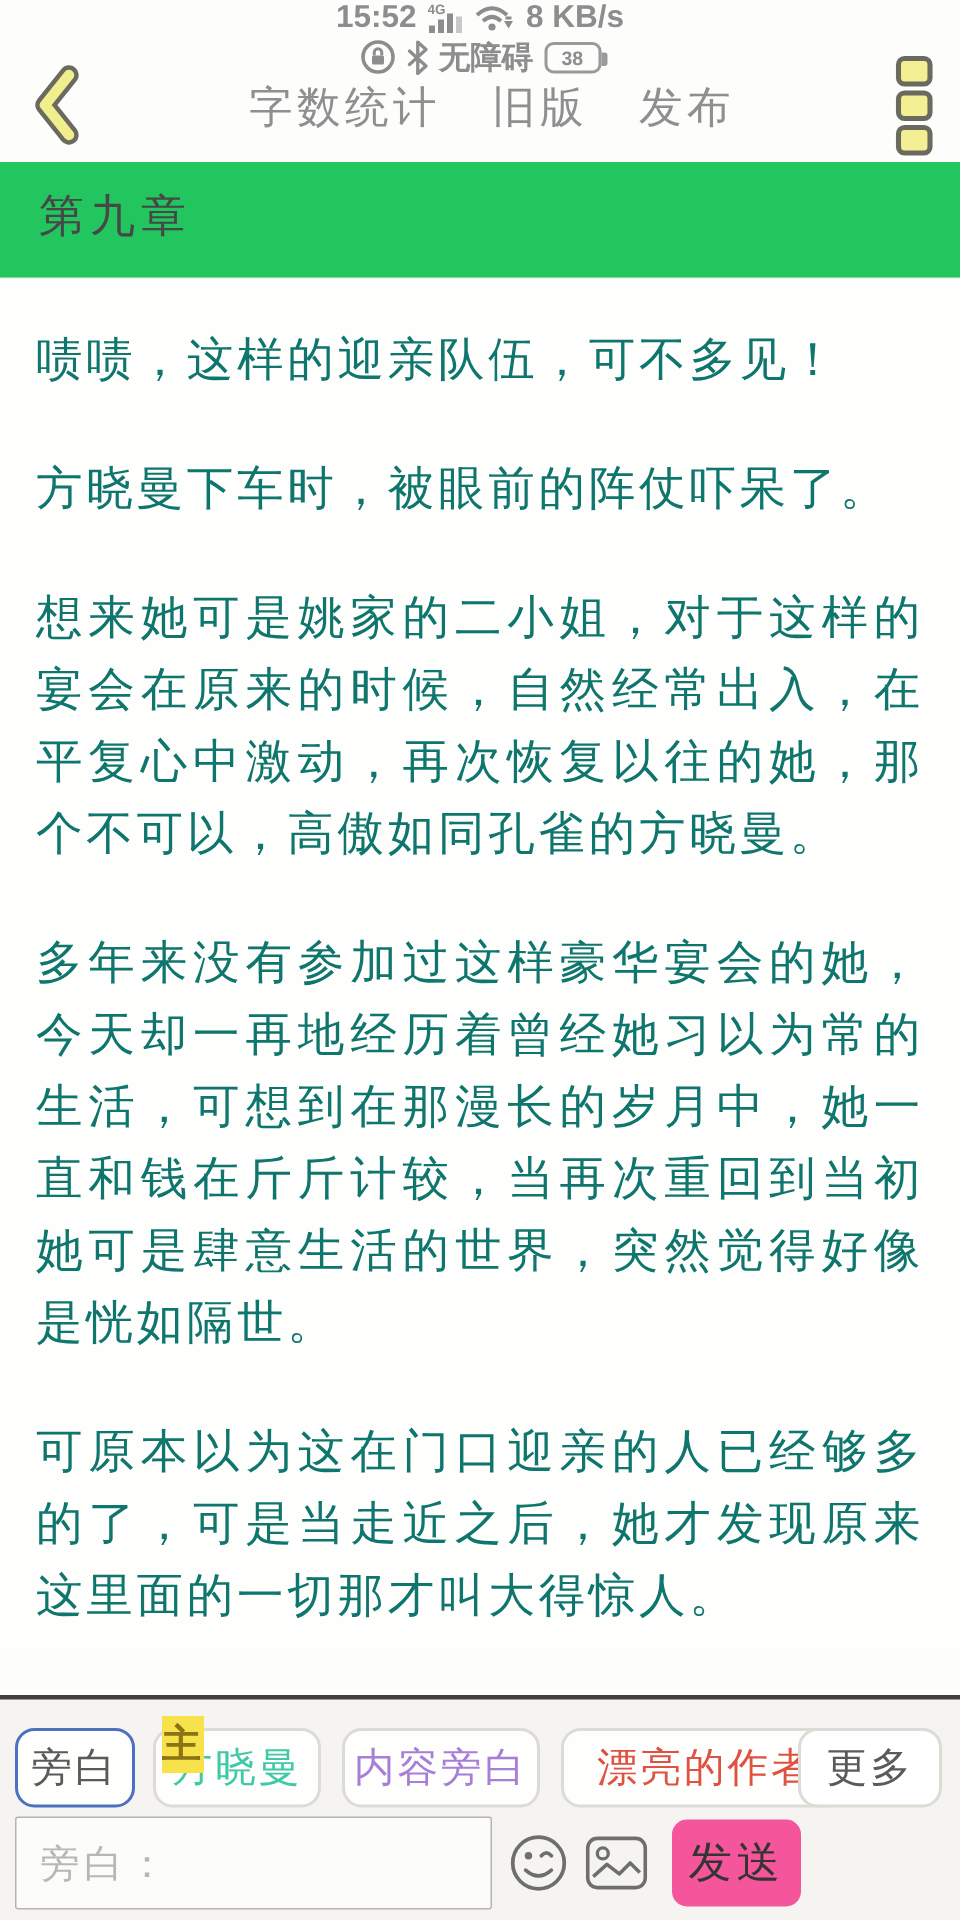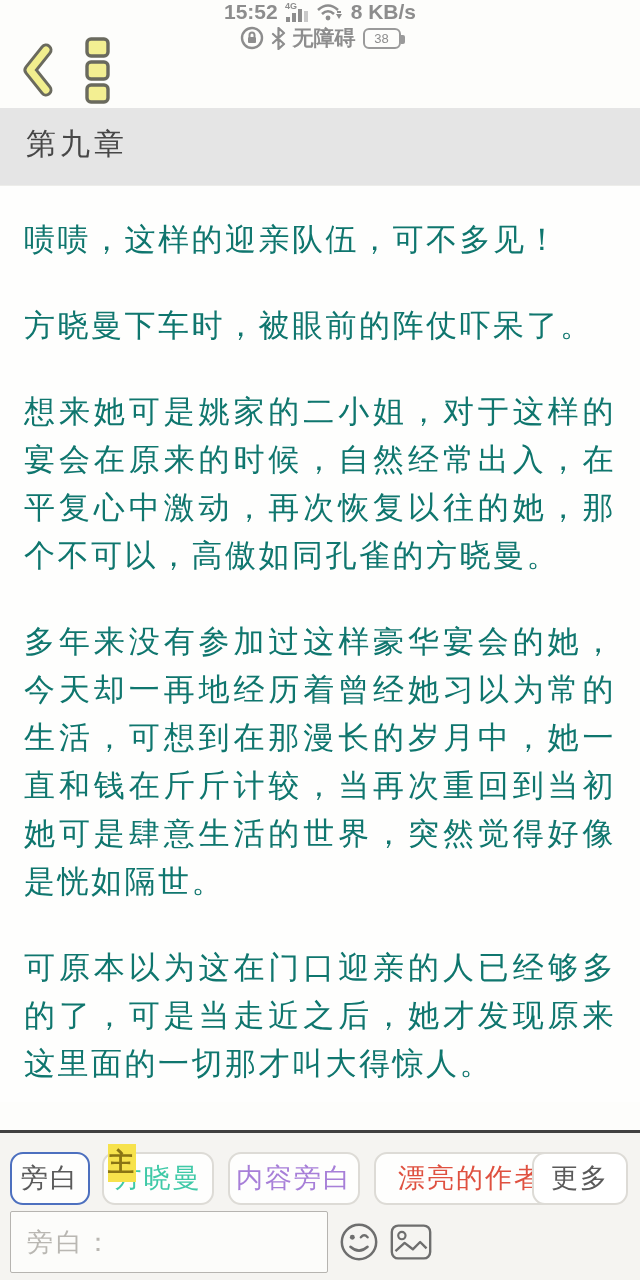--- a/index.html
+++ b/index.html
@@ -12,36 +12,36 @@
   
   .statusbar {
     height:36px; display:flex; align-items:center; justify-content:space-between;
     padding:0 14px; color:#8d8d8d; font-size:21px; font-weight:bold; background:#fdfdfb;flex-direction:column;
   }
   .sb-left, .sb-right { display:flex; align-items:center; gap:7px; }
   .sb-icon { display:inline-flex; align-items:center; }
   .battery {
     position:relative; width:38px; height:21px; border:2px solid #9a9a9a; border-radius:6px;
     display:flex; align-items:center; justify-content:center;
-    font-size:13px; color:#8d8d8d; font-weight:normal;
+    font-size:13px; color:#8d8d8d; font-weight:bold;
   }
   .battery:after {
     content:""; position:absolute; right:-6px; top:5px; width:4px; height:9px;
     background:#9a9a9a; border-radius:0 2px 2px 0;
   }
   
   .header {
     height:72px; display:flex; align-items:center; background:#fdfdfb; padding:0 16px;
   }
   .back-btn { width:56px; display:flex; align-items:center; }
   .header-nav { flex:1; display:flex; justify-content:center; gap:34px; }
   .header-nav .nav-item { font-size:29px; color:#8f8f8f; letter-spacing:3px; }
   .menu-btn { width:40px; display:flex; justify-content:flex-end; }
   
-  .chapter-bar { padding:16px 0 20px 26px; border-bottom:1px solid #ededea; background:#e5e5e5; }
+  .chapter-bar { padding:16px 0 20px 26px; border-bottom:1px solid #ededea; background:#22c55e; }
   .chapter-title { font-size:30px; color:#474747; letter-spacing:4px; }
   
   .content { padding:30px 24px 0 24px; background:#fefefd; height:916px; overflow:hidden; }
   .content p {
     font-size:31px; line-height:48px; letter-spacing:2.5px; color:#0f766e;
     margin-bottom:38px; text-align:justify;
   }
   
   .bottom {
     position:absolute; left:0; bottom:0; width:640px; height:150px;
@@ -129,20 +129,25 @@
 
 <div class="header">
   <div class="back-btn">
     <span>
       <svg width="44" height="60" viewBox="0 0 44 60">
         <path d="M30 10 L14 30 L30 50" fill="none" stroke="#6a6a5e" stroke-width="13" stroke-linecap="round" stroke-linejoin="round"></path>
         <path d="M30 10 L14 30 L30 50" fill="none" stroke="#f1ee8e" stroke-width="7" stroke-linecap="round" stroke-linejoin="round"></path>
       </svg>
     </span>
   </div>
+  <div class="header-nav">
+    <span class="nav-item">字数统计</span>
+    <span class="nav-item">旧版</span>
+    <span class="nav-item">发布</span>
+  </div>
   <div class="menu-btn">
     <span>
       <svg width="28" height="68" viewBox="0 0 28 68">
         <rect x="3" y="3" width="21" height="17" rx="4" fill="#f3ef92" stroke="#6a6a5e" stroke-width="3.4"></rect>
         <rect x="3" y="26" width="21" height="17" rx="4" fill="#f3ef92" stroke="#6a6a5e" stroke-width="3.4"></rect>
         <rect x="3" y="49" width="21" height="17" rx="4" fill="#f3ef92" stroke="#6a6a5e" stroke-width="3.4"></rect>
       </svg>
     </span>
   </div>
 </div>
@@ -188,14 +193,17 @@
         <path d="M13 27 q9 8 18 0" fill="none" stroke="#6e6e6e" stroke-width="2.6" stroke-linecap="round"></path>
       </svg>
     </span>
     <span class="icon-btn">
       <svg width="46" height="40" viewBox="0 0 46 40">
         <rect x="2" y="2" width="42" height="36" rx="7" fill="none" stroke="#6e6e6e" stroke-width="2.6"></rect>
         <circle cx="13" cy="13" r="4" fill="none" stroke="#6e6e6e" stroke-width="2.4"></circle>
         <path d="M6 30 L16 21 L25 28 L33 20 L40 27" fill="none" stroke="#6e6e6e" stroke-width="2.6" stroke-linejoin="round"></path>
       </svg>
     </span>
+    <div class="send-btn">
+      <span>发送</span>
+    </div>
   </div>
 </div>
 
 </body></html>

